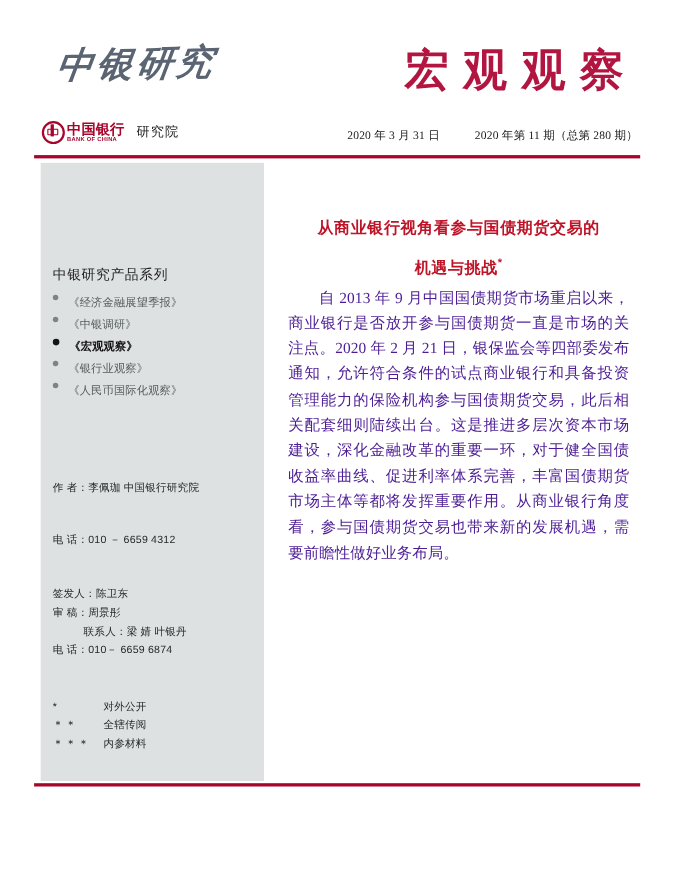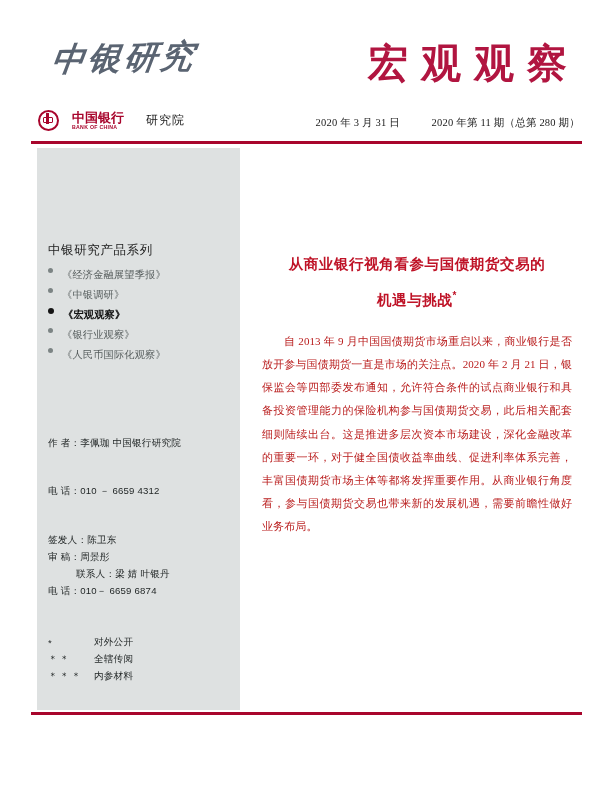--- a/index.html
+++ b/index.html
@@ -47,21 +47,21 @@
     color: #b11540;
     white-space: nowrap;
   }
 
   .boc-row {
     position: absolute;
     left: 38px;
     top: 110px;
     display: flex;
     align-items: center;
-    gap: 13px;
+    gap: 2px;
   }
   .boc-emblem {
     width: 17px;
     height: 17px;
     border-radius: 50%;
     border: 2px solid #a8052c;
     position: relative;
     flex: 0 0 auto;
   }
   .boc-emblem::before {
@@ -234,32 +234,32 @@
     width: 310px;
   }
   .doc-title {
     font-family: "Liberation Sans", sans-serif;
     font-size: 14.5px;
     font-weight: 700;
     color: #bf1327;
     text-align: center;
     line-height: 32px;
     letter-spacing: 0.6px;
-    margin-top: 100px;
+    margin-top: 44px;
   }
   .doc-title .title-star {
     font-size: 10px;
     vertical-align: super;
   }
   .body-text {
-    margin-top: 14px;
-    font-family: "Liberation Serif", "DejaVu Serif", serif;
-    font-size: 11px;
+    margin-top: 0;
+    font-family: "Liberation Serif", "DejaVu Serif", serif;
+    font-size: 14px;
     line-height: 23.2px;
-    color: #b91c1c;
+    color: #4c1d95;
     text-align: justify;
     text-justify: inter-ideograph;
     text-indent: 2em;
     letter-spacing: 0.1px;
   }
 </style>
 </head>
 <body>
 
 <div class="header">

